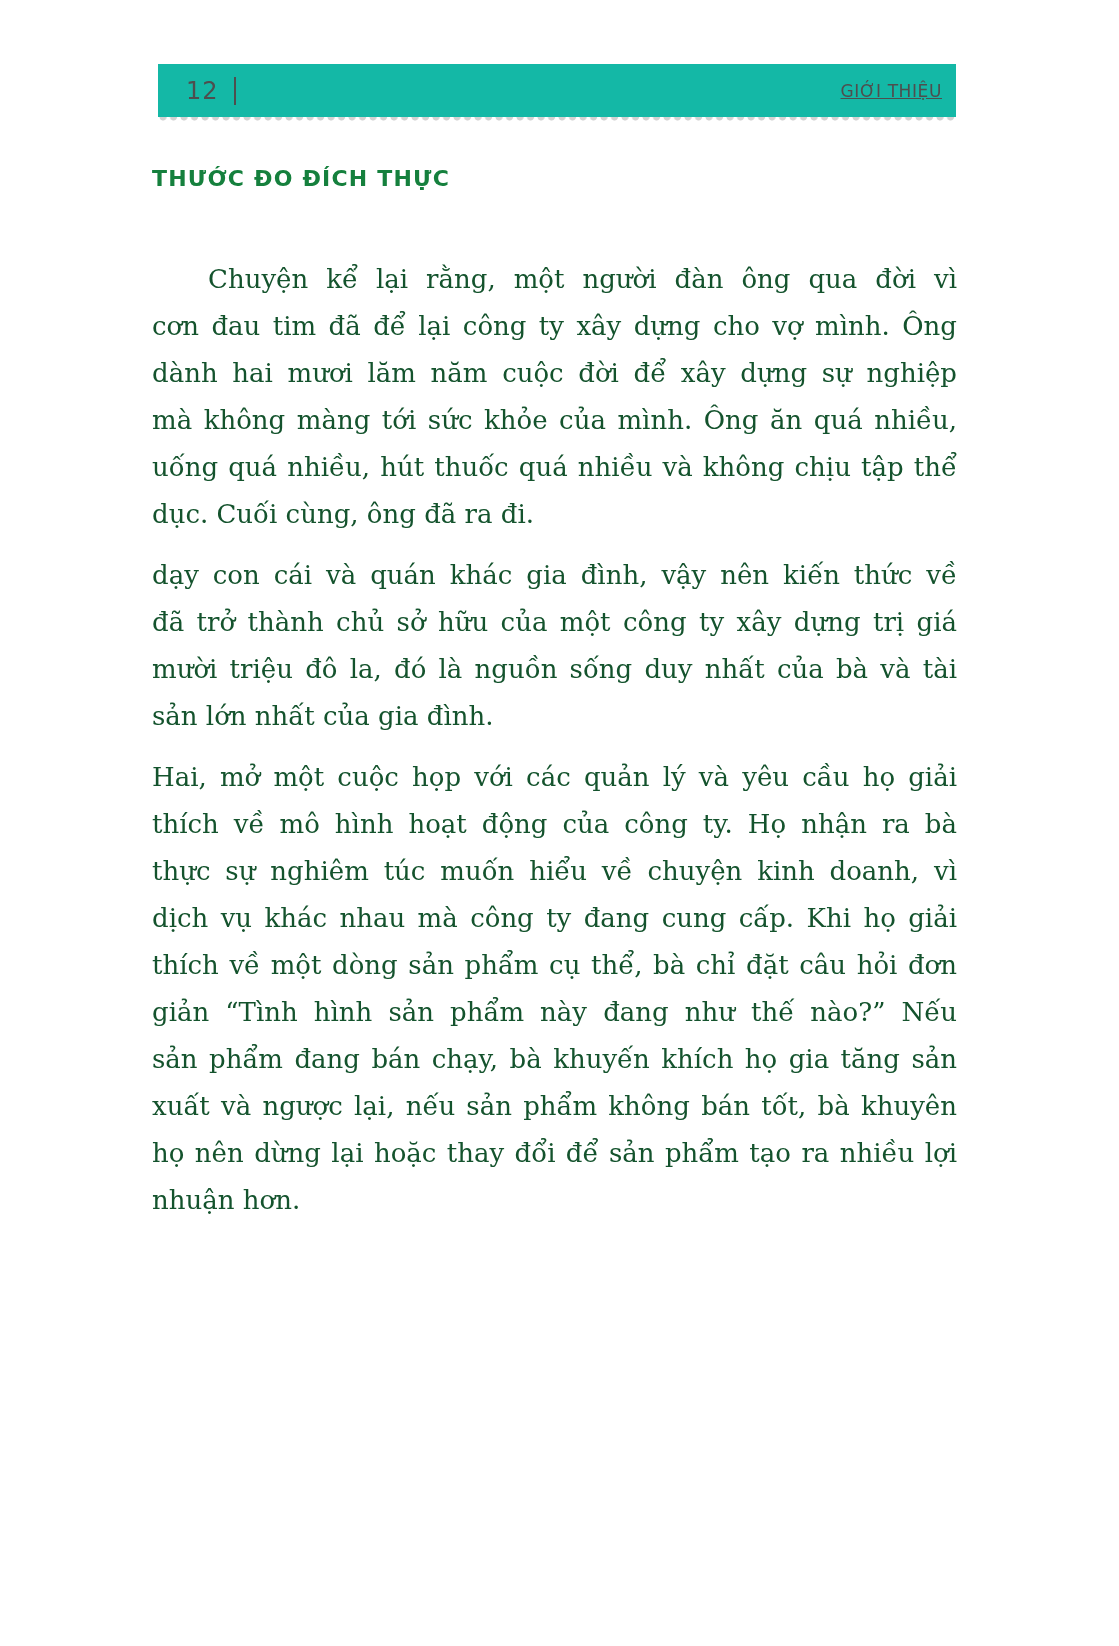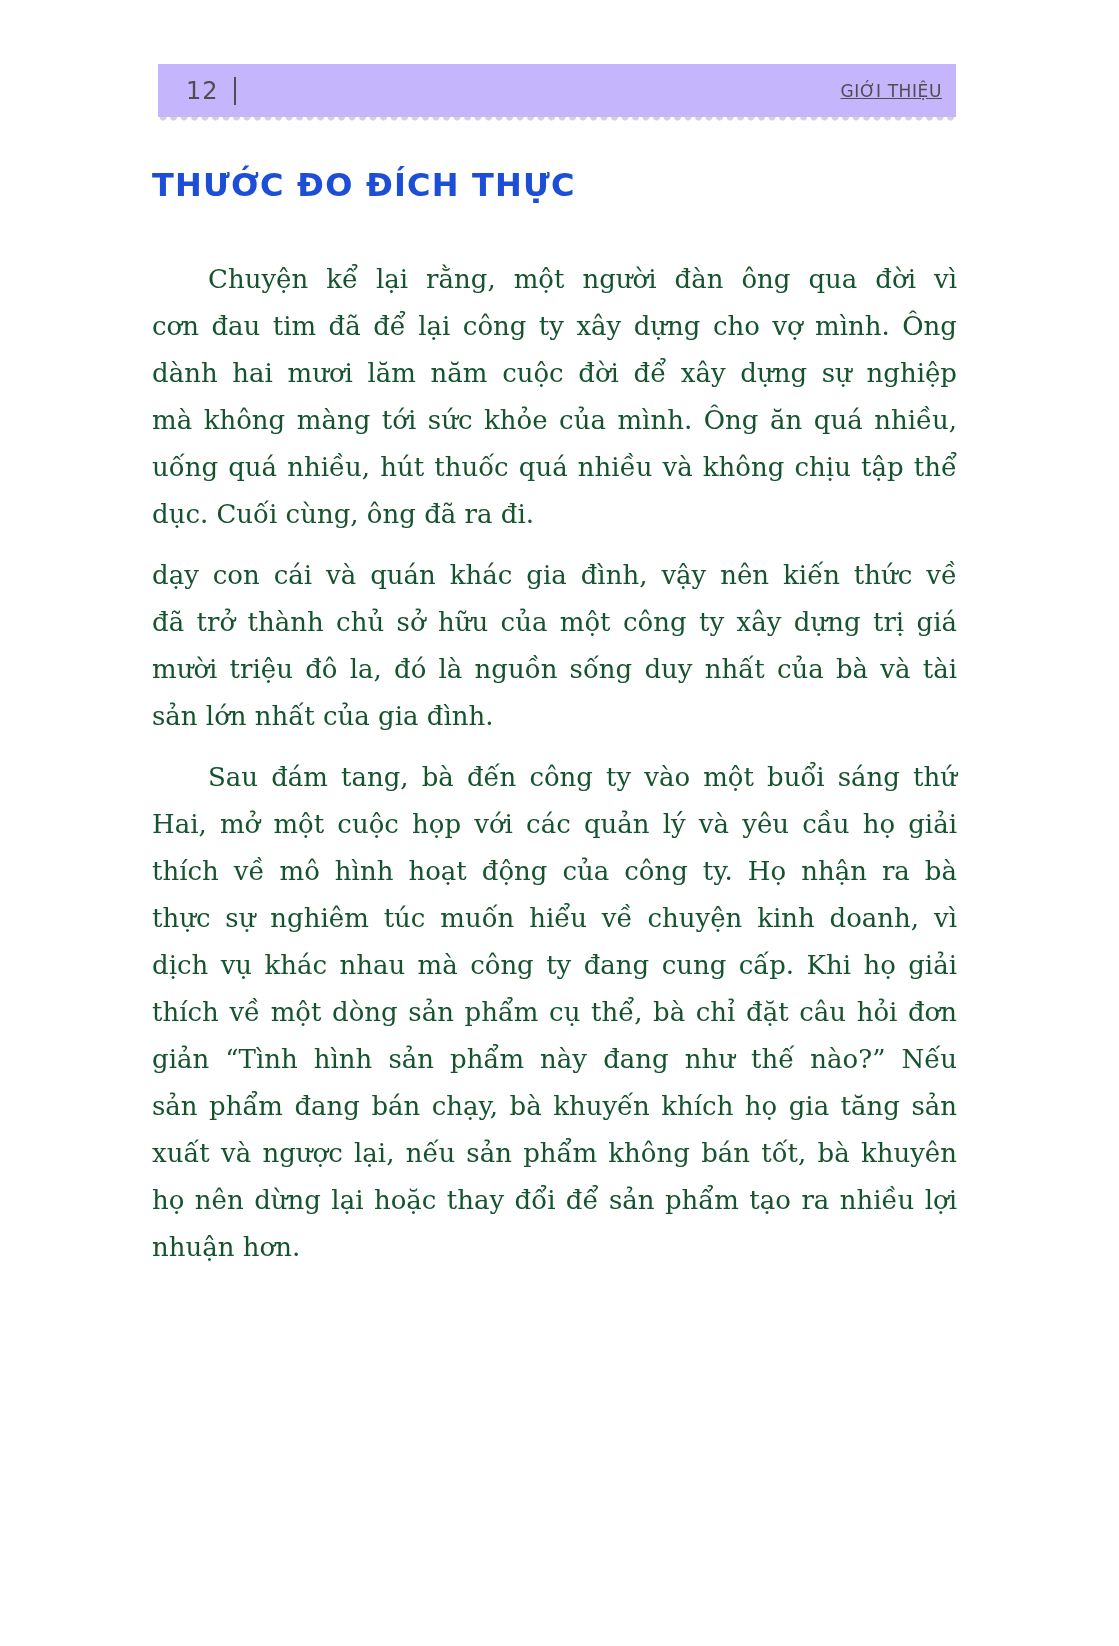--- a/index.html
+++ b/index.html
@@ -16,21 +16,21 @@
     font-family: "DejaVu Serif", serif;
   }
 
   
   .header-bar {
     position: absolute;
     left: 158px;
     top: 64px;
     width: 798px;
     height: 53px;
-    background: #c4b5fd;
+    background: #14b8a6;
     display: flex;
     align-items: center;
     justify-content: space-between;
     padding: 0 14px 0 28px;
     box-sizing: border-box;
     font-family: "DejaVu Sans", "Liberation Sans", sans-serif;
   }
   .header-bar .scallop-edge {
     position: absolute;
     left: 0;
@@ -64,23 +64,23 @@
   }
 
   
   .section-title {
     position: absolute;
     left: 152px;
     top: 166px;
     width: 810px;
     font-family: "DejaVu Sans", "Liberation Sans", sans-serif;
     font-weight: 700;
-    font-size: 32px;
+    font-size: 22px;
     letter-spacing: 1.2px;
-    color: #1d4ed8;
+    color: #15803d;
   }
 
   
   .body-text {
     position: absolute;
     left: 152px;
     top: 256px;
     width: 805px;
     font-size: 26px;
     line-height: 47px;
@@ -125,21 +125,20 @@
         <div class="line">uống quá nhiều, hút thuốc quá nhiều và không chịu tập thể</div>
         <div class="line last">dục. Cuối cùng, ông đã ra đi.</div>
       </div>
       <div class="paragraph">
         <div class="line">dạy con cái và quán khác gia đình, vậy nên kiến thức về</div>
         <div class="line">đã trở thành chủ sở hữu của một công ty xây dựng trị giá</div>
         <div class="line">mười triệu đô la, đó là nguồn sống duy nhất của bà và tài</div>
         <div class="line last">sản lớn nhất của gia đình.</div>
       </div>
       <div class="paragraph">
-        <div class="line first">Sau đám tang, bà đến công ty vào một buổi sáng thứ</div>
         <div class="line">Hai, mở một cuộc họp với các quản lý và yêu cầu họ giải</div>
         <div class="line">thích về mô hình hoạt động của công ty. Họ nhận ra bà</div>
         <div class="line">thực sự nghiêm túc muốn hiểu về chuyện kinh doanh, vì</div>
         <div class="line">dịch vụ khác nhau mà công ty đang cung cấp. Khi họ giải</div>
         <div class="line">thích về một dòng sản phẩm cụ thể, bà chỉ đặt câu hỏi đơn</div>
         <div class="line">giản “Tình hình sản phẩm này đang như thế nào?” Nếu</div>
         <div class="line">sản phẩm đang bán chạy, bà khuyến khích họ gia tăng sản</div>
         <div class="line">xuất và ngược lại, nếu sản phẩm không bán tốt, bà khuyên</div>
         <div class="line">họ nên dừng lại hoặc thay đổi để sản phẩm tạo ra nhiều lợi</div>
         <div class="line last">nhuận hơn.</div>

